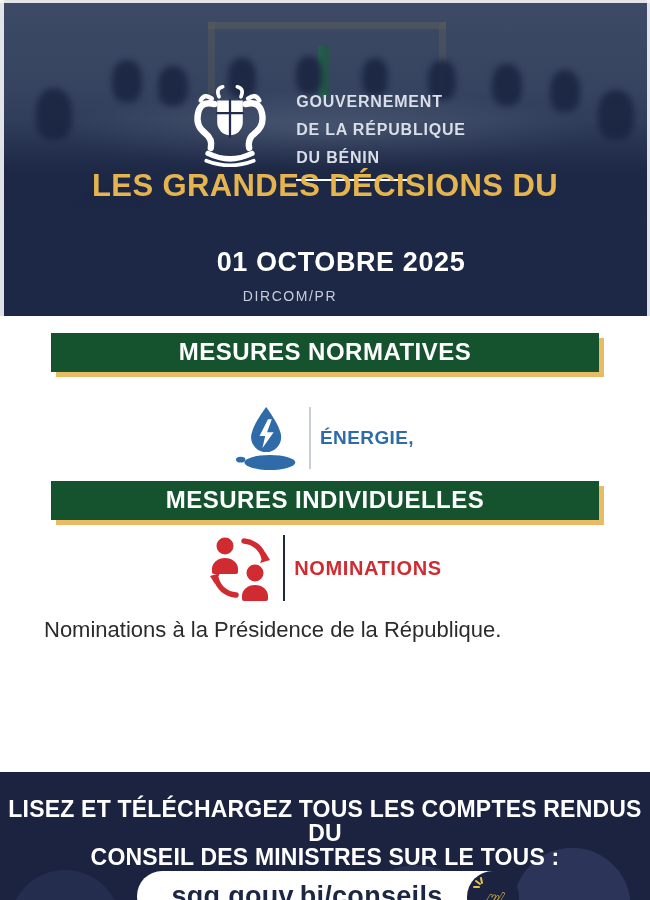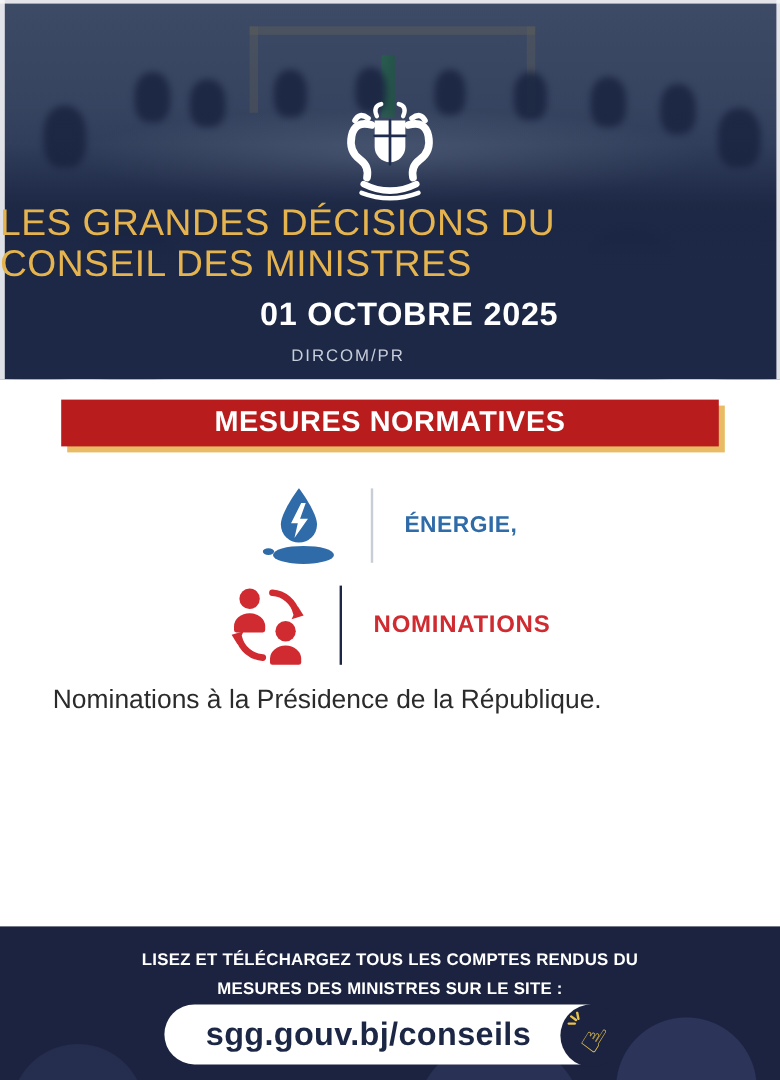--- a/index.html
+++ b/index.html
@@ -36,52 +36,52 @@
   .edge { position:absolute; background:rgba(244,245,247,.9); }
   .edge-top { left:0; top:0; width:650px; height:3px; }
   .edge-left { left:0; top:0; width:4px; height:316px; }
   .edge-right { right:0; top:0; width:3px; height:316px; }
 
   .brand { position:absolute; top:84px; left:0; width:650px; display:flex; justify-content:center; gap:20px; z-index:3; }
   .crest { width:92px; height:84px; }
   .brand-text { padding-top:8px; color:#d9dee8; font-size:16px; font-weight:bold; letter-spacing:.8px; line-height:20px; }
   .brand-rule { width:115px; height:2px; background:#fff; margin-top:11px; }
 
-  .hero-title { position:absolute; top:169px; left:0; width:650px; z-index:3;
-     color:#e6b44e; font-weight:normal; font-size:31px; line-height:34px; letter-spacing:.4px; }
+  .hero-title { position:absolute; top:169px; left:0; width:650px; text-align:center; z-index:3;
+     color:#e6b44e; font-weight:bold; font-size:31px; line-height:34px; letter-spacing:.4px; }
   .hero-date { position:absolute; top:247px; left:16px; width:650px; text-align:center; z-index:3;
      color:#ffffff; font-weight:bold; font-size:27px; letter-spacing:.6px; }
   .hero-source { position:absolute; top:288px; left:0; width:580px; text-align:center; z-index:3;
      color:#c7cdda; font-size:14px; letter-spacing:1.6px; }
 
   
-  .banner { width:548px; margin:17px auto 0; background:#b91c1c; box-shadow:5px 5px 0 #e8bb64;
+  .banner { width:548px; margin:17px auto 0; background:#14532d; box-shadow:5px 5px 0 #e8bb64;
      color:#fff; font-weight:bold; font-size:24px; letter-spacing:.5px; text-align:center; padding:5px 0 6px; }
   .banner-2 { margin-top:8px; }
 
   
-  .cat-row { display:flex; justify-content:center; align-items:center; gap:26px; margin-top:31px; height:70px; }
+  .cat-row { display:flex; justify-content:center; align-items:center; gap:9px; margin-top:31px; height:70px; }
   .divider-light { width:2px; height:62px; background:#c9ced6; }
   .divider-dark { width:2px; height:66px; background:#1c2745; }
   .cat-label-blue { color:#2f6ba8; font-weight:bold; font-size:19px; line-height:22px; letter-spacing:.4px; }
   .cat-label-red { color:#cf2b30; font-weight:bold; font-size:20px; letter-spacing:.6px;text-align:right; }
 
   
   .para { margin:13px 40px 0 42px; width:566px; color:#2b2b2b; font-size:22px; line-height:28px; }
   .nom-row { margin-top:13px; }
   .nom-text { margin:14px 40px 14px 44px; color:#2b2b2b; font-size:22px; }
 
   
   .footer { position:absolute; left:0; bottom:0; width:650px; height:128px; color:#fff;
      background:
        radial-gradient(circle at 88% 105%, rgba(46,54,92,.9) 0 58px, rgba(46,54,92,0) 59px),
        radial-gradient(circle at 64% 128%, rgba(42,50,86,.9) 0 70px, rgba(42,50,86,0) 71px),
        radial-gradient(circle at 10% 120%, rgba(42,50,86,.7) 0 55px, rgba(42,50,86,0) 56px),
        #1b2340; }
-  .footer-cta { padding-top:15px; text-align:center; font-weight:bold; font-size:14px; line-height:24px; letter-spacing:.2px; }
+  .footer-cta { padding-top:25px; text-align:center; font-weight:bold; font-size:23px; line-height:24px; letter-spacing:.2px; }
   .pill-wrap { display:flex; justify-content:center; margin-top:2px; }
   .pill { position:relative; display:flex; align-items:center; height:50px; background:#fff;
      border-radius:27px; padding:0 70px 0 34px; }
   .pill-url { color:#1c2745; font-weight:bold; font-size:27px; letter-spacing:.3px; }
   .pill-badge { position:absolute; right:-6px; top:0; width:52px; height:52px; border-radius:50%;
      background:#1b2340; display:flex; align-items:center; justify-content:center; overflow:visible; }
   .hand-glyph { font-family:"DejaVu Sans", sans-serif; font-size:29px; color:#e7c24d;
      transform:rotate(32deg) translate(3px,1px); display:inline-block; }
   .sparks { position:absolute; left:4px; top:6px; }
 </style>
@@ -127,25 +127,30 @@
           <path d="M33,22 q-15,-4 -18,10 q-3,14 8,22 q8,6 6,16" stroke-width="7"></path>
           <path d="M30,16 q-8,-6 -12,2" stroke-width="5"></path>
 
           <path d="M67,22 q15,-4 18,10 q3,14 -8,22 q-8,6 -6,16" stroke-width="7"></path>
           <path d="M70,16 q8,-6 12,2" stroke-width="5"></path>
 
           <path d="M26,76 q24,12 48,0" stroke-width="6"></path>
           <path d="M24,84 q26,10 52,0" stroke-width="4"></path>
         </g>
       </svg>
+      <div>
+        <div class="brand-text">GOUVERNEMENT</div>
+        <div class="brand-text">DE LA RÉPUBLIQUE</div>
+        <div class="brand-text">DU BÉNIN</div>
+        <div class="brand-rule"></div>
+      </div>
     </div>
 
     <div class="hero-title">
       <div>LES GRANDES DÉCISIONS DU</div>
-      <div>CONSEIL DES MINISTRES</div>
     </div>
     <div class="hero-date">01 OCTOBRE 2025</div>
     <div class="hero-source">DIRCOM/PR</div>
   </div>
 
   <div class="banner">MESURES NORMATIVES</div>
 
   <div class="cat-row">
     <svg width="64" height="68" viewBox="0 0 68 70">
       <path d="M32,2 C32,2 16,23 16,34 a16,16 0 0 0 32,0 C48,23 32,2 32,2 Z" fill="#2f6ba8"></path>
@@ -153,20 +158,21 @@
       <ellipse cx="36" cy="61" rx="27" ry="8" fill="#2f6ba8"></ellipse>
       <ellipse cx="5" cy="58" rx="5" ry="3" fill="#2f6ba8"></ellipse>
     </svg>
     <div class="divider-light"></div>
     <div>
       <div class="cat-label-blue">ÉNERGIE,</div>
     </div>
   </div>
 
 
+  <div class="banner banner-2">MESURES INDIVIDUELLES</div>
 
   <div class="cat-row nom-row">
     <svg width="66" height="70" viewBox="0 0 66 70">
       <g fill="#cf2b30">
         <circle cx="17" cy="13" r="8.5"></circle>
         <path d="M4,36 a13,11 0 0 1 26,0 v3 a2,2 0 0 1 -2,2 h-22 a2,2 0 0 1 -2,-2 z"></path>
         <circle cx="47" cy="40" r="8.5"></circle>
         <path d="M34,63 a13,11 0 0 1 26,0 v3 a2,2 0 0 1 -2,2 h-22 a2,2 0 0 1 -2,-2 z"></path>
       </g>
       <g fill="none" stroke="#cf2b30" stroke-width="5.5" stroke-linecap="round">
@@ -178,21 +184,21 @@
     </svg>
     <div class="divider-dark"></div>
     <div class="cat-label-red">NOMINATIONS</div>
   </div>
 
   <p class="nom-text">Nominations à la Présidence de la République.</p>
 
   <div class="footer">
     <div class="footer-cta">
       <div>LISEZ ET TÉLÉCHARGEZ TOUS LES COMPTES RENDUS DU</div>
-      <div>MESURES DES MINISTRES SUR LE SITE :</div>
+      <div>CONSEIL DES MINISTRES SUR LE TOUS :</div>
     </div>
     <div class="pill-wrap">
       <div class="pill">
         <span class="pill-url">sgg.gouv.bj/conseils</span>
         <span class="pill-badge">
           <svg class="sparks" width="20" height="20" viewBox="0 0 20 20">
             <g stroke="#e7c24d" stroke-width="2" stroke-linecap="round">
               <line x1="3" y1="10" x2="8" y2="10"></line>
               <line x1="5" y1="4" x2="9" y2="7"></line>
               <line x1="10" y1="1" x2="11" y2="6"></line>

